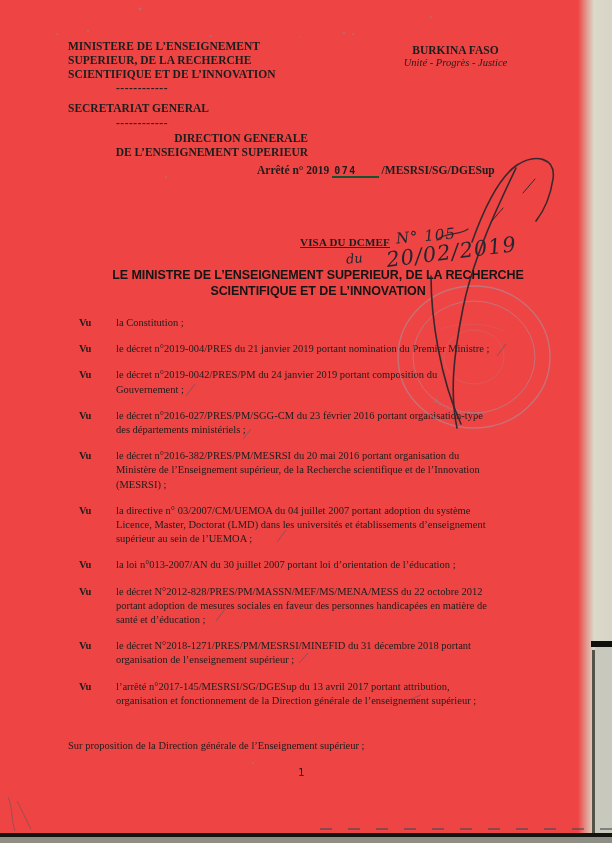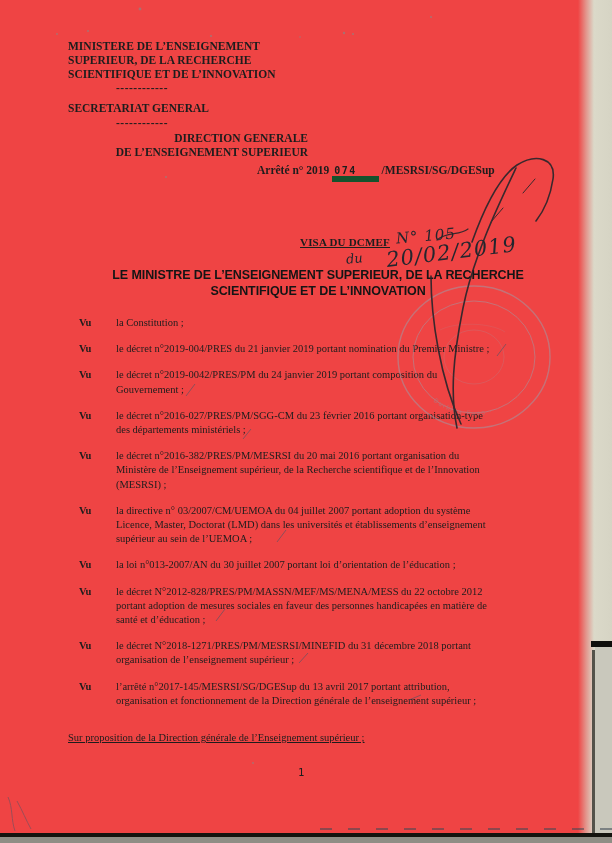--- a/index.html
+++ b/index.html
@@ -37,21 +37,21 @@
   .hdr-direction{margin-top:3px;text-align:right;}
   .hdr-right{position:absolute;left:383px;top:44px;width:145px;text-align:center;}
   .country{font-weight:bold;font-size:11.5px;}
   .motto{font-style:italic;font-size:10.5px;margin-top:1px;}
 
   
   .arrete{position:absolute;left:257px;top:163px;width:300px;font-size:10.8px;line-height:14px;}
   .arrete-number{font-weight:bold;font-size:11.5px;}
   .num-blank{
     font-family:"DejaVu Sans Mono", monospace;font-size:10px;font-weight:bold;
-    border-bottom:6px solid #14532d;padding:0 22px 0 2px;letter-spacing:1.5px;
+    border-bottom:2px solid #14532d;padding:0 22px 0 2px;letter-spacing:1.5px;
   }
   .arrete-subject{margin-top:2px;}
 
   
   .visa-label{position:absolute;left:300px;top:236px;font-weight:bold;font-size:11px;
     text-decoration:underline;letter-spacing:0.2px;}
   .handwriting{font-family:"DejaVu Serif", serif;font-style:italic;color:#23262e;}
   .hw-number{position:absolute;left:396px;top:227px;font-size:15px;transform:rotate(-5deg);letter-spacing:1px;}
   .hw-du{position:absolute;left:346px;top:251px;font-size:13px;transform:rotate(-6deg);}
   .hw-date{position:absolute;left:386px;top:240px;font-size:21px;transform:rotate(-7deg);letter-spacing:1px;}
@@ -59,21 +59,21 @@
   
   .doc-title{position:absolute;left:0;top:267px;width:580px;text-align:center;
     font-family:"Liberation Sans", sans-serif;font-weight:bold;font-size:12.5px;line-height:16px;
     letter-spacing:-0.1px;color:#151515;padding-left:28px;}
 
   
   .vu-list{position:absolute;left:68px;top:316px;width:495px;font-size:10.5px;line-height:14.2px;}
   .vu-row{display:flex;margin-bottom:12px;margin-left:11px;}
   .vu-label{width:37px;font-weight:bold;flex-shrink:0;}
   .vu-text{width:458px;white-space:pre-line;}
-  .closing{margin-top:23px;text-decoration:underline;}
+  .closing{margin-top:31px;}
 
   .page-number{position:absolute;left:298px;top:766px;font-size:10.5px;font-family:"DejaVu Sans Mono", monospace;}
 
   .overlay{position:absolute;left:0;top:0;pointer-events:none;}
 </style>
 </head>
 <body>
 
 <div class="page">
 
@@ -81,20 +81,24 @@
     <div class="pre">MINISTERE DE L’ENSEIGNEMENT
 SUPERIEUR, DE LA RECHERCHE
 SCIENTIFIQUE ET DE L’INNOVATION</div>
     <div class="hdr-sep">------------</div>
     <div class="hdr-secretariat">SECRETARIAT GENERAL</div>
     <div class="hdr-sep">------------</div>
     <div class="hdr-direction pre">DIRECTION GENERALE
 DE L’ENSEIGNEMENT SUPERIEUR</div>
   </div>
 
+  <div class="hdr-right">
+    <div class="country">BURKINA FASO</div>
+    <div class="motto">Unité - Progrès - Justice</div>
+  </div>
 
   <div class="arrete">
     <div class="arrete-number">
       <span>Arrêté n° 2019</span>
       <span class="num-blank">074</span>
       <span>/MESRSI/SG/DGESup</span>
     </div>
   </div>
 
   <div class="visa-label">VISA DU DCMEF</div>

